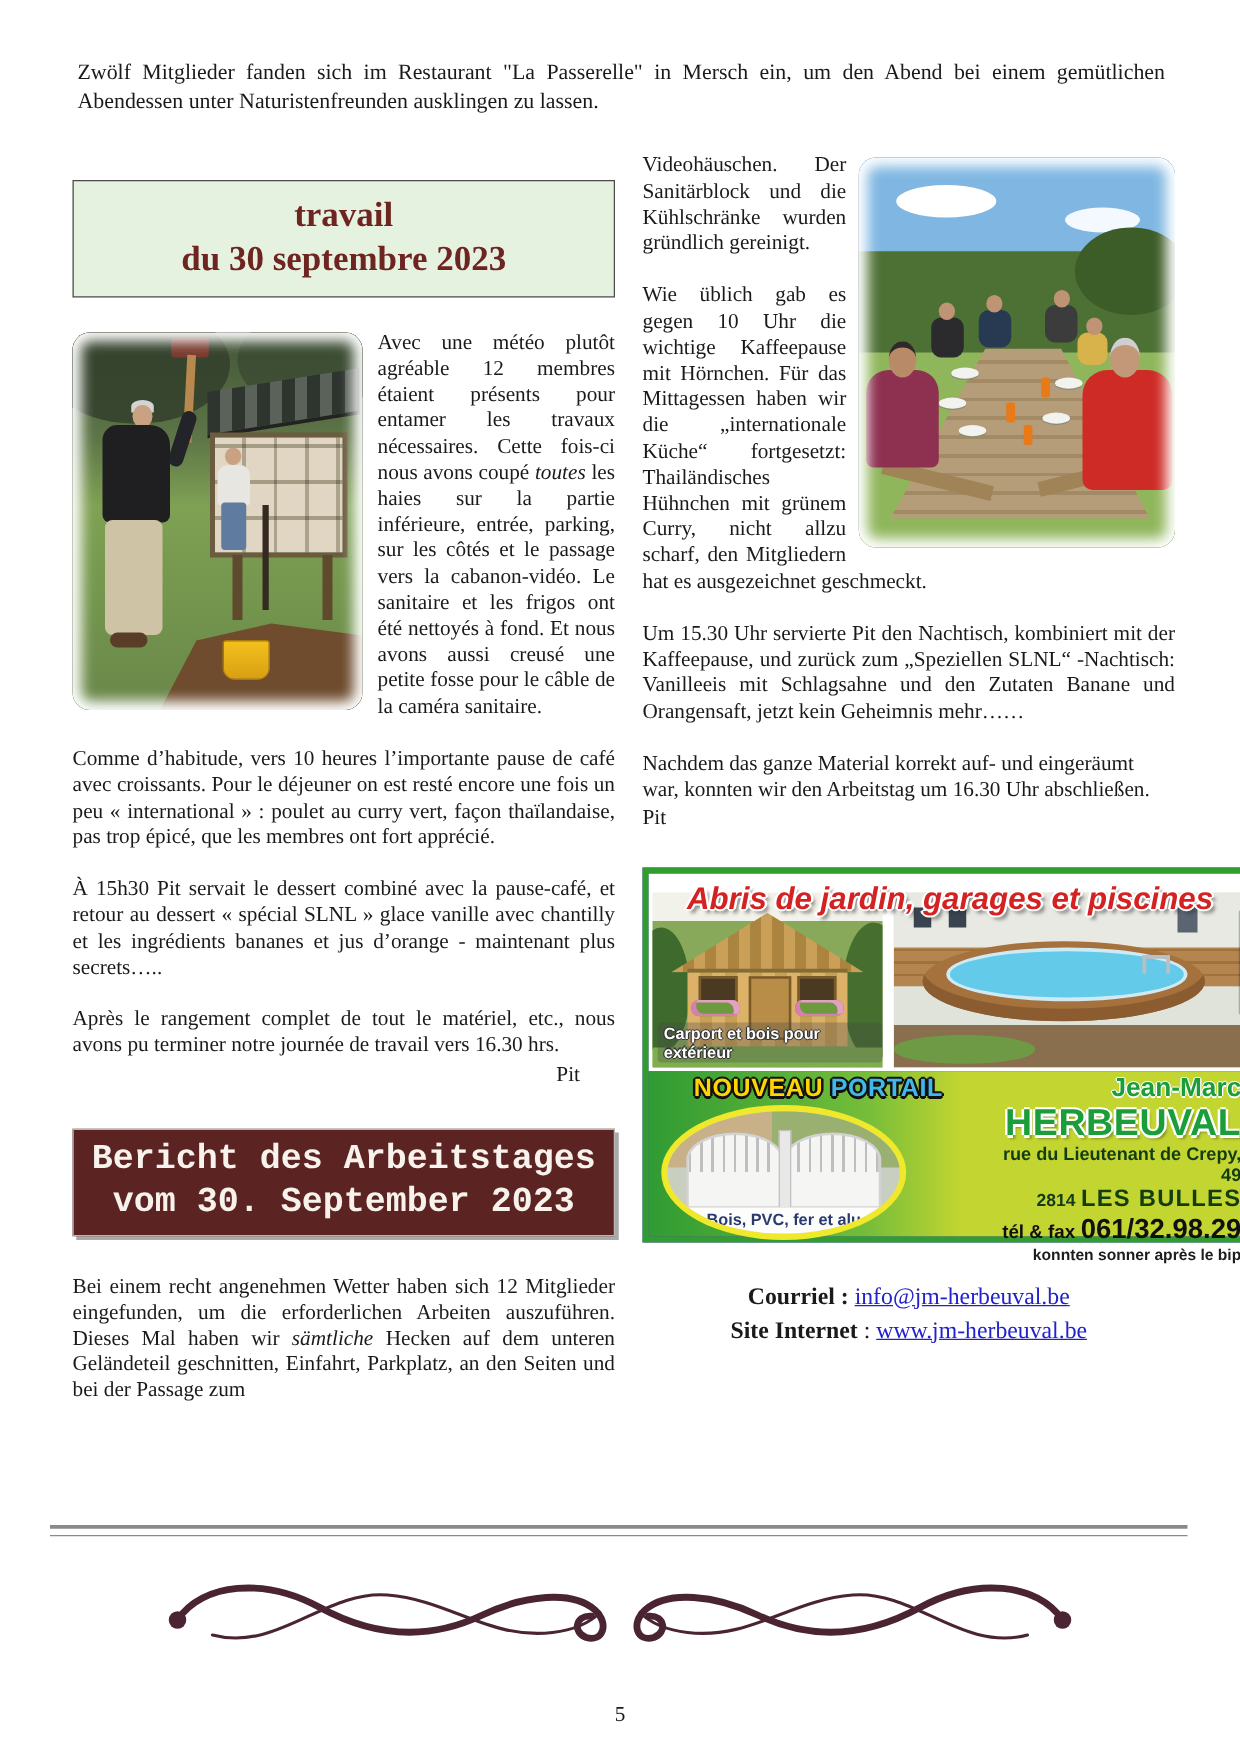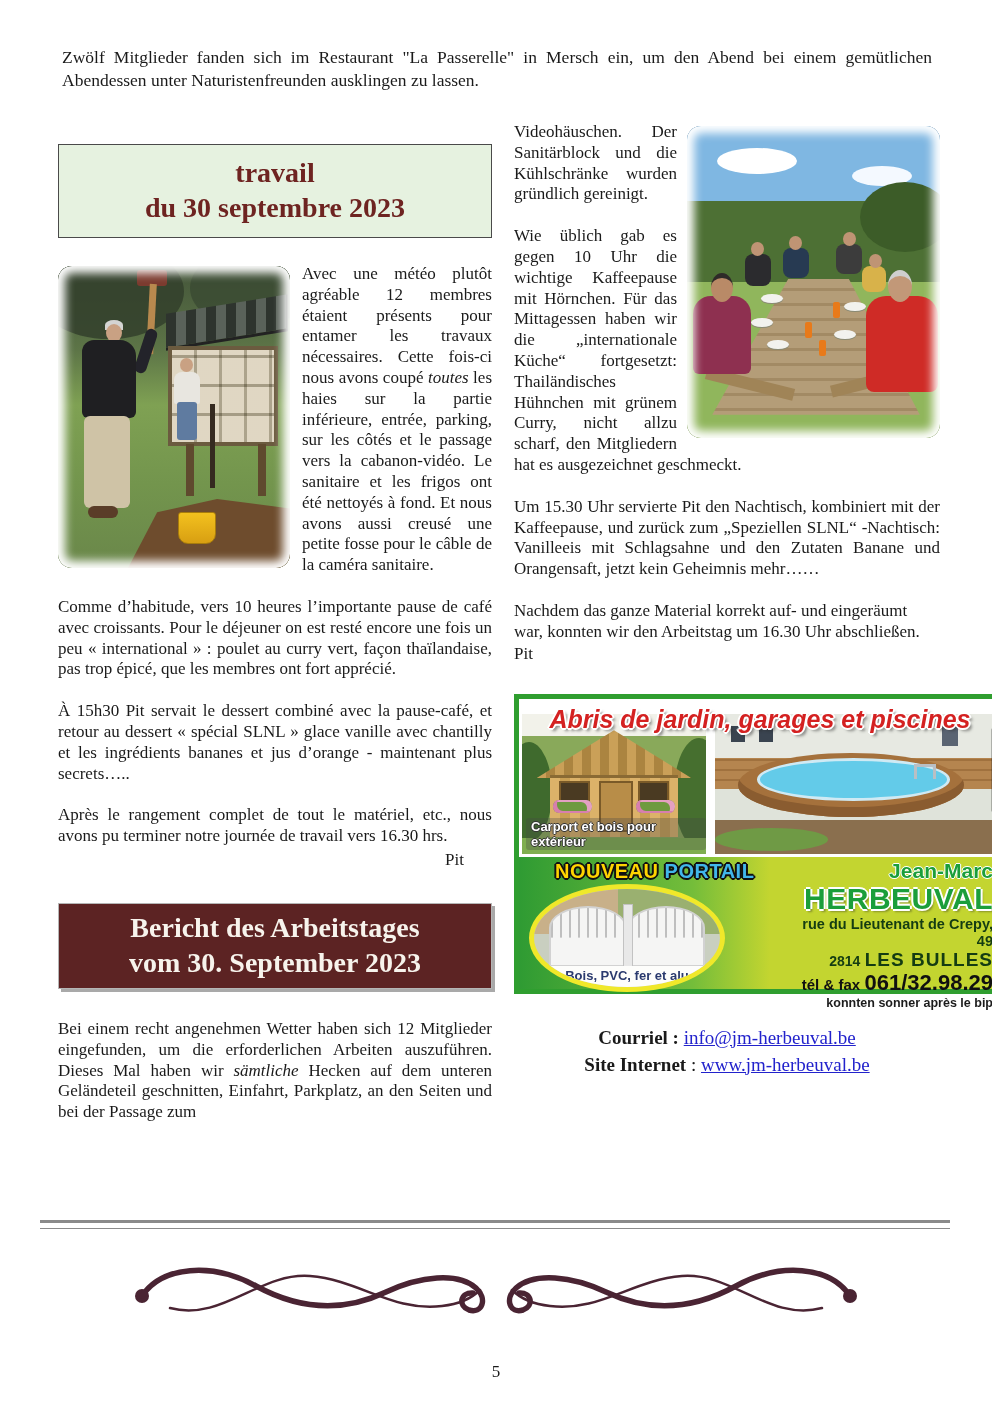--- a/index.html
+++ b/index.html
@@ -13,21 +13,21 @@
   .just{font-size:17px;line-height:20.8px;text-align:justify;}
   .leftal{font-size:17px;line-height:20.8px;text-align:left;}
   .gap{margin-top:21px;}
   .sig-right{font-size:17px;line-height:21px;text-align:right;padding-right:28px;margin-top:2px;}
   .sig-left{font-size:17px;line-height:21px;text-align:left;}
 
   .box-green{background:#e6f2e0;border:1px solid #4a4a4a;text-align:center;
              padding:10px 6px 12px;margin-bottom:26px;}
   .box-green div{font-size:28px;line-height:35px;font-weight:bold;color:#6e2421;}
   .box-maroon{background:#5c2323;border:1px solid #b5b5b5;box-shadow:3px 3px 0 #a9a9a9;
-              text-align:center;padding:6px 4px 8px;margin-top:33px;}
+              text-align:center;padding:6px 4px 8px;margin-top:33px;font-family:Liberation Mono, monospace;}
   .box-maroon div{font-size:28px;line-height:35px;font-weight:bold;color:#f7f3ec;}
   .de-para{margin-top:30px;}
 
   
   .photo{position:relative;border-radius:14px;overflow:hidden;background:#888;}
   .photo::after{content:"";position:absolute;inset:0;border-radius:inherit;
                 box-shadow:inset 0 0 10px 7px #fff;z-index:9;pointer-events:none;}
   .photo *{position:absolute;}
   .photo-left{width:232px;height:302px;float:left;margin:2px 12px 4px 0;}
   .pl-bg{inset:0;background:linear-gradient(180deg,#44553a 0%,#5d7547 28%,#7fa153 46%,#73954d 72%,#6a874a 100%);}

